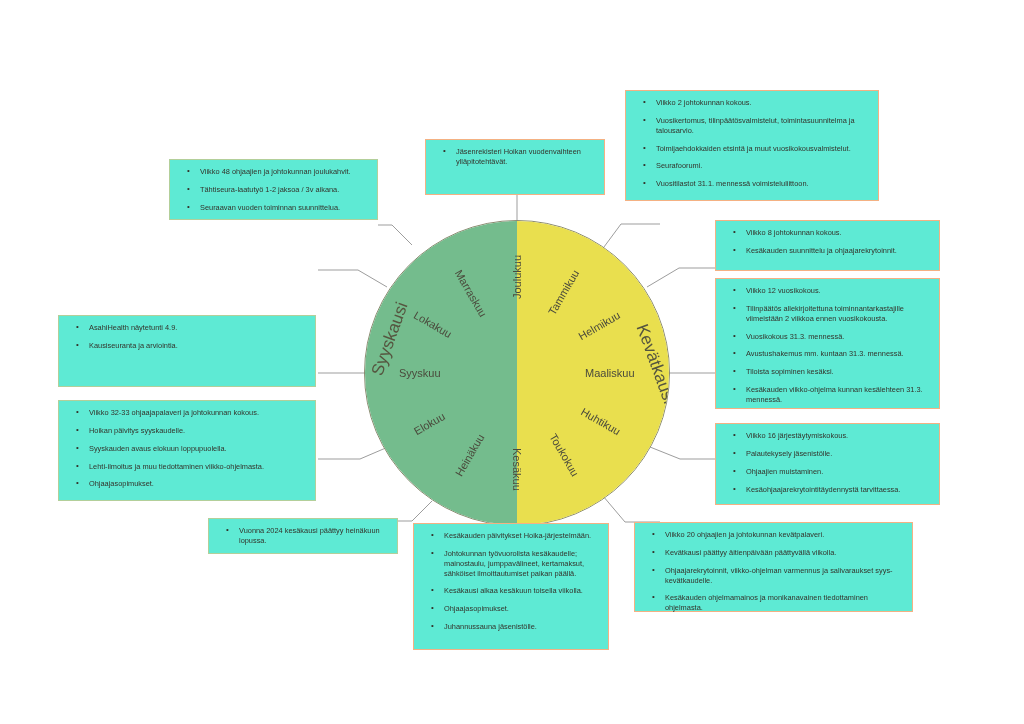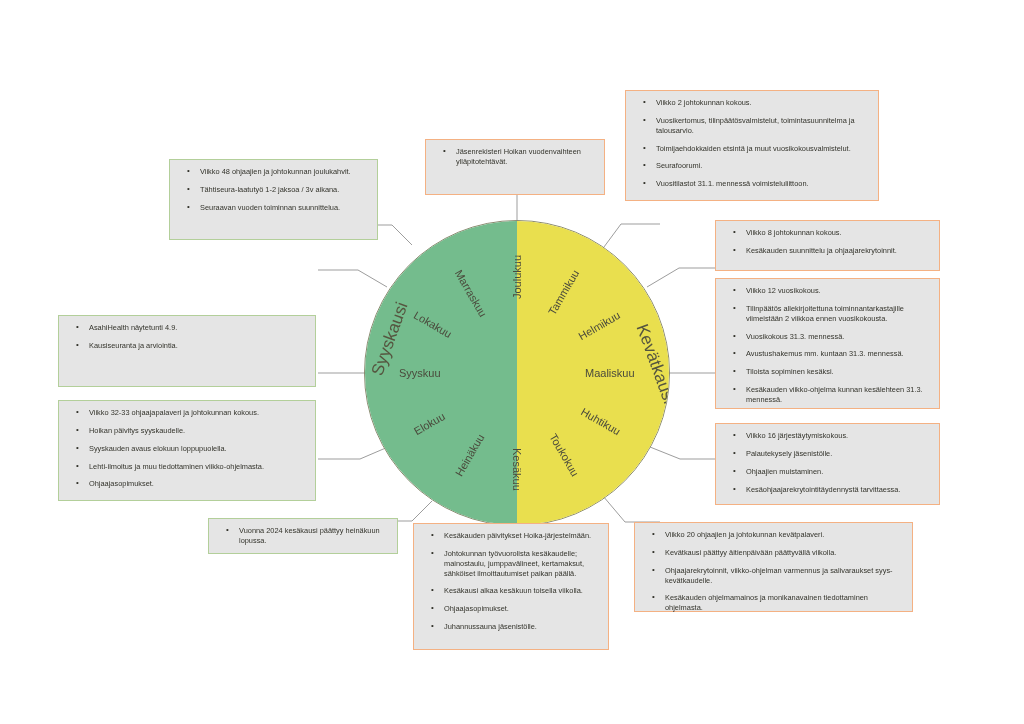--- a/index.html
+++ b/index.html
@@ -45,21 +45,21 @@
     font-size:17px;
     color:#55553f;
     white-space:nowrap;
     transform-origin:0 50%;
     z-index:4;
   }
 
   
   .box{
     position:absolute;
-    background:#e5e5e5;
+    background:#5eead4;
     box-sizing:border-box;
     z-index:3;
     padding:7px 8px 7px 4px;
   }
   .box.orange{border:1px solid #f4b183;}
   .box.green{border:1px solid #b3cf9a;}
   .box ul{
     margin:0;padding:0 0 0 26px;
     list-style:none;
   }
@@ -127,21 +127,21 @@
     <span class="month" style="transform: translate(-59px, 102.191px) rotate(300deg) translateY(-50%); transform-origin: 0px 0px;">Heinäkuu</span>
     <span class="month" style="transform: translate(-102.191px, 59px) rotate(330deg) translateY(-50%); transform-origin: 0px 0px;">Elokuu</span>
     <span class="month" style="transform: translate(-118px, 1.44508e-14px) rotate(0deg) translateY(-50%); transform-origin: 0px 0px;">Syyskuu</span>
     <span class="month" style="transform: translate(-102.191px, -59px) rotate(390deg) translateY(-50%); transform-origin: 0px 0px;">Lokakuu</span>
     <span class="month" style="transform: translate(-59px, -102.191px) rotate(420deg) translateY(-50%); transform-origin: 0px 0px;">Marraskuu</span>
 
     <span class="season-label" style="transform-origin: 0px 0px; transform: translate(-140px, 2px) rotate(-70deg) translateY(-50%);">Syyskausi</span>
     <span class="season-label" style="transform-origin: 0px 0px; transform: translate(124px, -48px) rotate(70deg) translateY(-50%);">Kevätkausi</span>
   </div>
 
-  <div class="box green" style="left:169px;top:159px;width:209px;height:81px;">
+  <div class="box green" style="left:169px;top:159px;width:209px;height:61px;">
     <ul>
       <li>Viikko 48 ohjaajien ja johtokunnan joulukahvit.</li>
       <li>Tähtiseura-laatutyö 1-2 jaksoa / 3v aikana.</li>
       <li>Seuraavan vuoden toiminnan suunnittelua.</li>
     </ul>
   </div>
 
   <div class="box orange" style="left:425px;top:139px;width:180px;height:56px;">
     <ul>
       <li>Jäsenrekisteri Hoikan vuodenvaihteen ylläpitotehtävät.</li>

